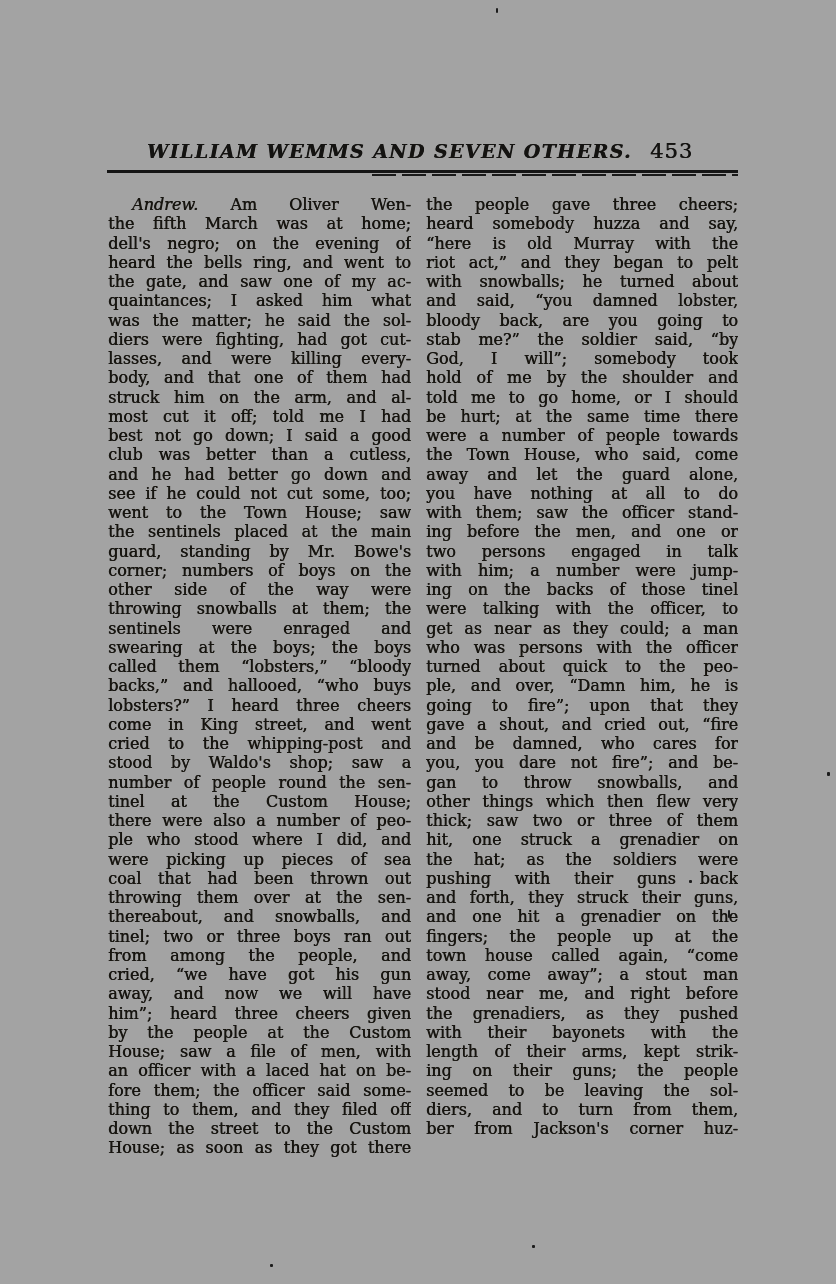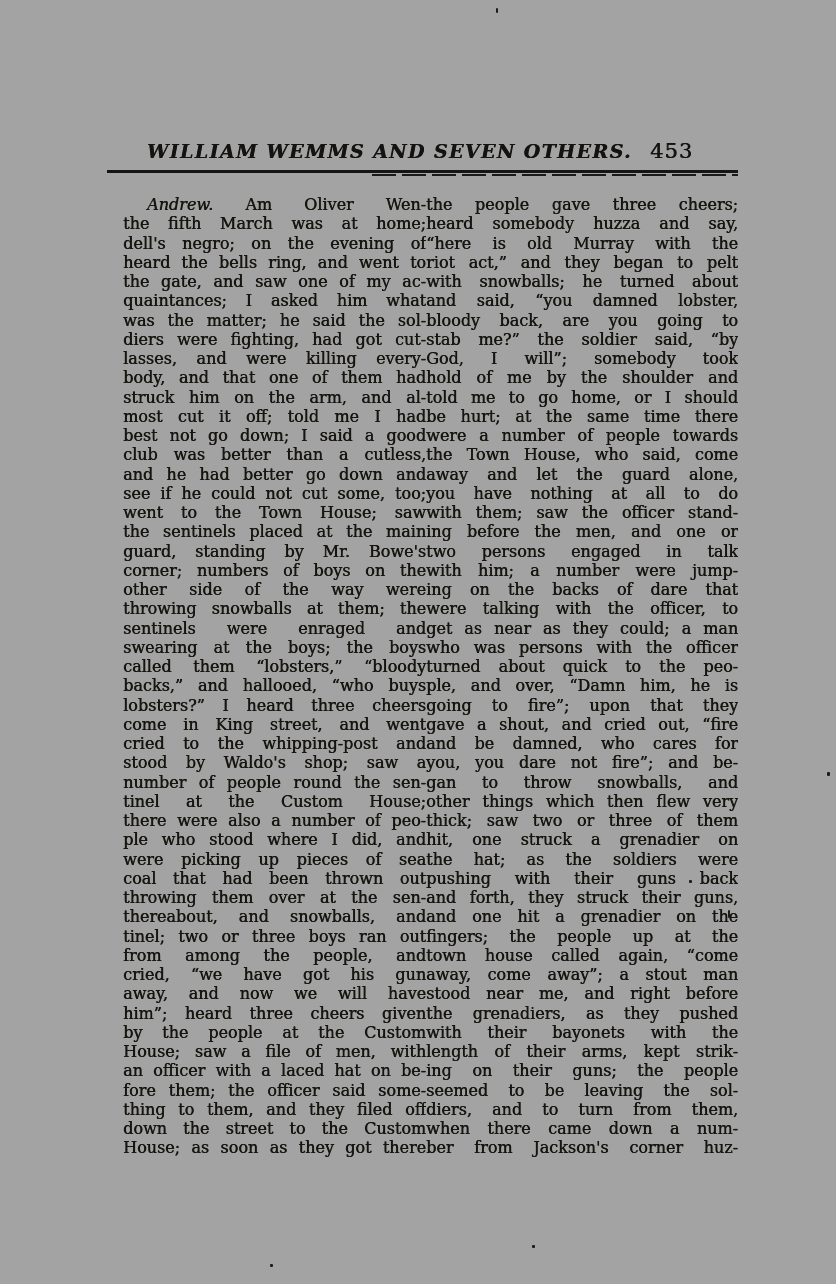--- a/index.html
+++ b/index.html
@@ -58,21 +58,21 @@
     margin-top: 1px;
     background: repeating-linear-gradient(90deg, #1a1a1a 0 24px, rgba(26,26,26,0) 24px 30px);
   }
   
   .columns {
     position: absolute;
     top: 195px;
     left: 108px;
     width: 630px;
     display: flex;
-    justify-content: flex-end;
+    justify-content: space-between;
     color: #171510;
   }
   .col {
     font-size: 16px;
     line-height: 19.25px;
     text-shadow: 0.45px 0 0 currentColor;
   }
   .col-left  { width: 303px; }
   .col-right { width: 312px; }
   .tline {
@@ -181,21 +181,21 @@
           <div class="tline">told me to go home, or I should</div>
           <div class="tline">be hurt; at the same time there</div>
           <div class="tline">were a number of people towards</div>
           <div class="tline">the Town House, who said, come</div>
           <div class="tline">away and let the guard alone,</div>
           <div class="tline">you have nothing at all to do</div>
           <div class="tline">with them; saw the officer stand-</div>
           <div class="tline">ing before the men, and one or</div>
           <div class="tline">two persons engaged in talk</div>
           <div class="tline">with him; a number were jump-</div>
-          <div class="tline">ing on the backs of dare that</div>
+          <div class="tline">ing on the backs of those tinel</div>
           <div class="tline">were talking with the officer, to</div>
           <div class="tline">get as near as they could; a man</div>
           <div class="tline">who was persons with the officer</div>
           <div class="tline">turned about quick to the peo-</div>
           <div class="tline">ple, and over, “Damn him, he is</div>
           <div class="tline">going to fire”; upon that they</div>
           <div class="tline">gave a shout, and cried out, “fire</div>
           <div class="tline">and be damned, who cares for</div>
           <div class="tline">you, you dare not fire”; and be-</div>
           <div class="tline">gan to throw snowballs, and</div>
@@ -209,21 +209,20 @@
           <div class="tline">fingers; the people up at the</div>
           <div class="tline">town house called again, “come</div>
           <div class="tline">away, come away”; a stout man</div>
           <div class="tline">stood near me, and right before</div>
           <div class="tline">the grenadiers, as they pushed</div>
           <div class="tline">with their bayonets with the</div>
           <div class="tline">length of their arms, kept strik-</div>
           <div class="tline">ing on their guns; the people</div>
           <div class="tline">seemed to be leaving the sol-</div>
           <div class="tline">diers, and to turn from them,</div>
-          <div class="tline">when there came down a num-</div>
           <div class="tline">ber from Jackson's corner huz-</div>
         </div>
     </div>
 
   </div>
 
   <div class="speck s1"></div>
   <div class="speck s2"></div>
   <div class="speck s3"></div>
   <div class="speck s4"></div>

